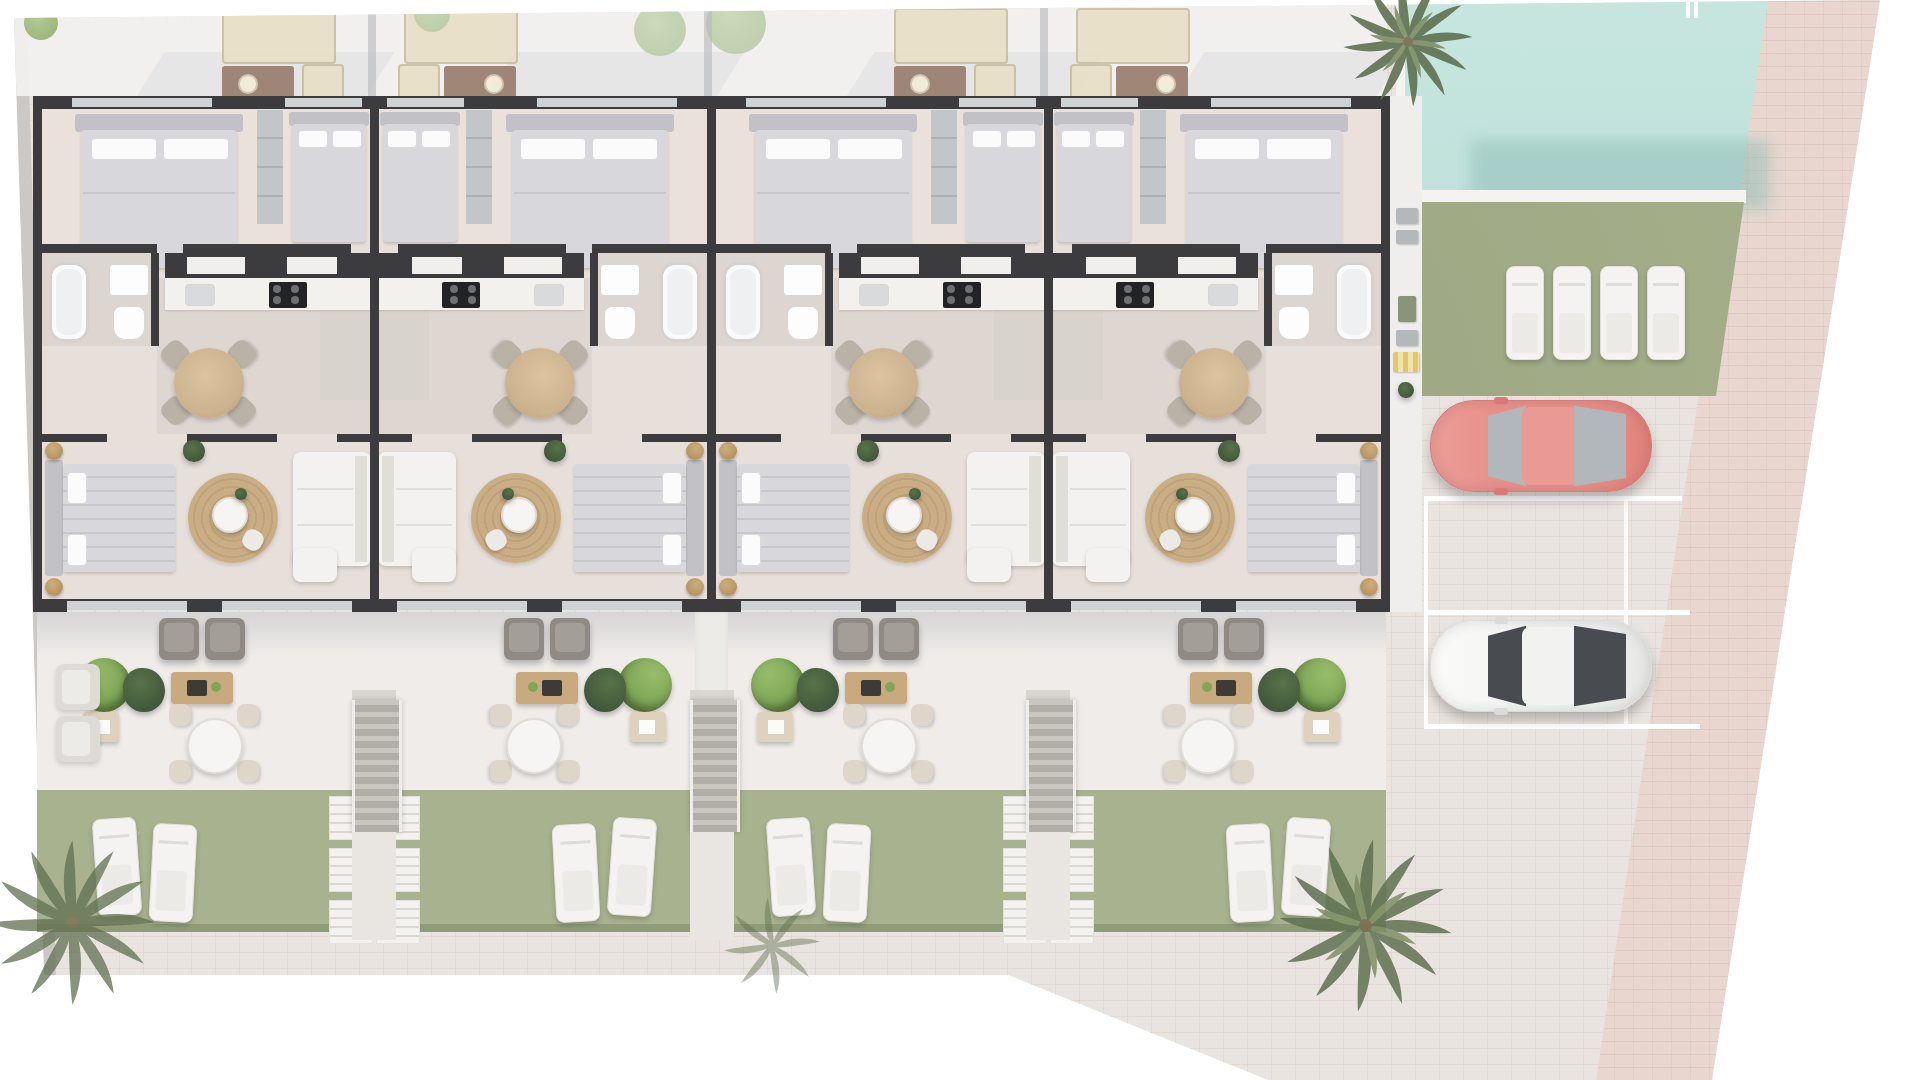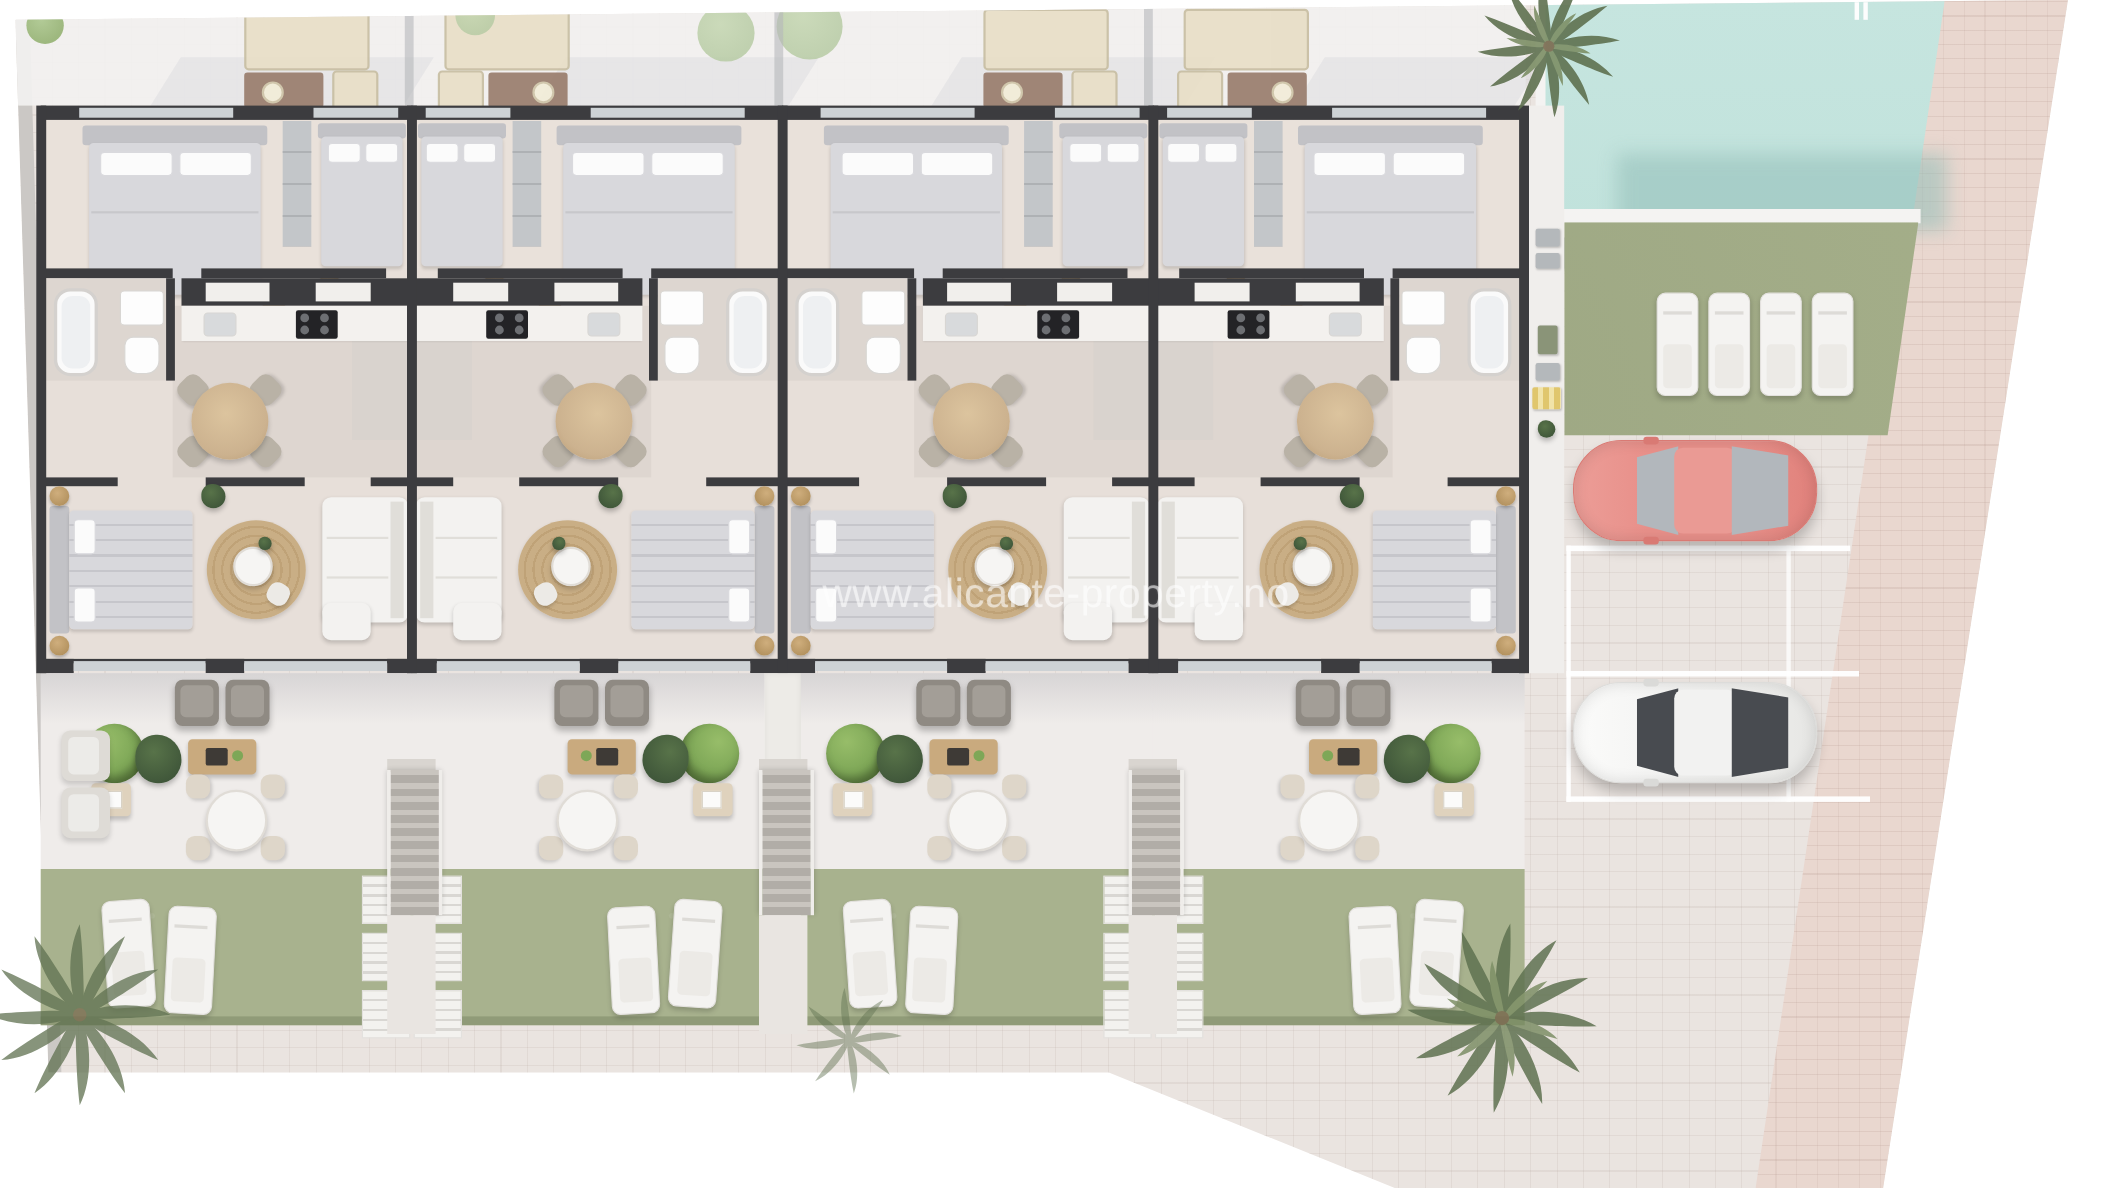--- a/index.html
+++ b/index.html
@@ -799,14 +799,13 @@
       <path d="M100 100 C115 90,152 82,180 93 C152 99,118 102,100 104 Z" transform="rotate(45 100 100)"></path>
       <path d="M100 100 C115 90,152 82,180 93 C152 99,118 102,100 104 Z" transform="rotate(90 100 100)"></path>
       <path d="M100 100 C115 90,152 82,180 93 C152 99,118 102,100 104 Z" transform="rotate(135 100 100)"></path>
       <path d="M100 100 C115 90,152 82,180 93 C152 99,118 102,100 104 Z" transform="rotate(180 100 100)"></path>
       <path d="M100 100 C115 90,152 82,180 93 C152 99,118 102,100 104 Z" transform="rotate(225 100 100)"></path>
       <path d="M100 100 C115 90,152 82,180 93 C152 99,118 102,100 104 Z" transform="rotate(270 100 100)"></path>
       <path d="M100 100 C115 90,152 82,180 93 C152 99,118 102,100 104 Z" transform="rotate(315 100 100)"></path>
     </g>
   </svg>
 
-  <div class="watermark">www.alicante-property.no</div>
 </div>
 
 </body></html>

